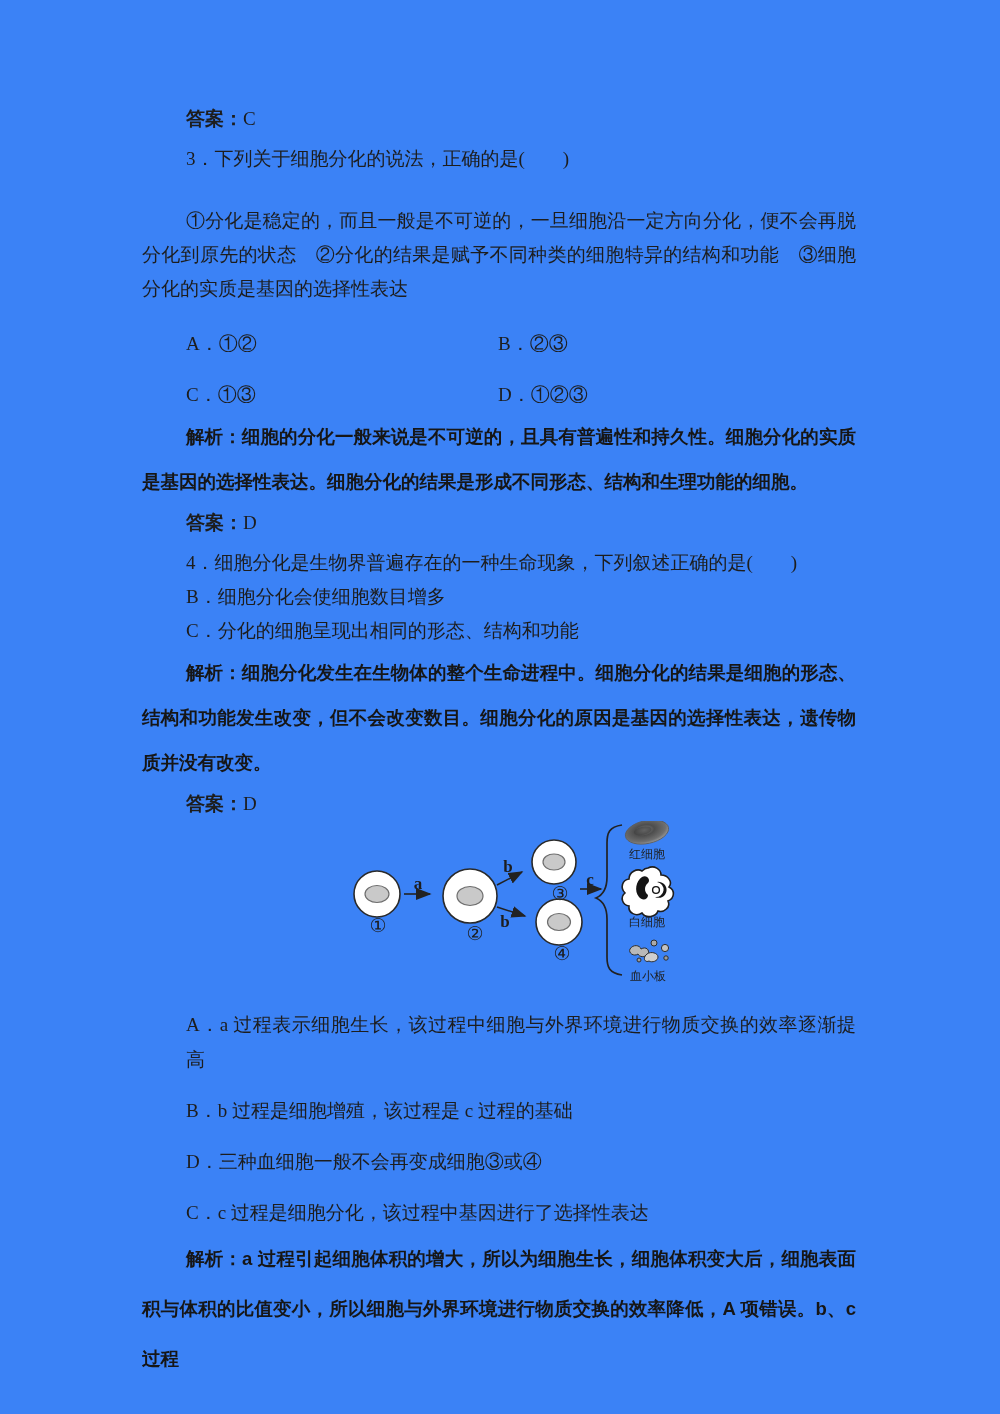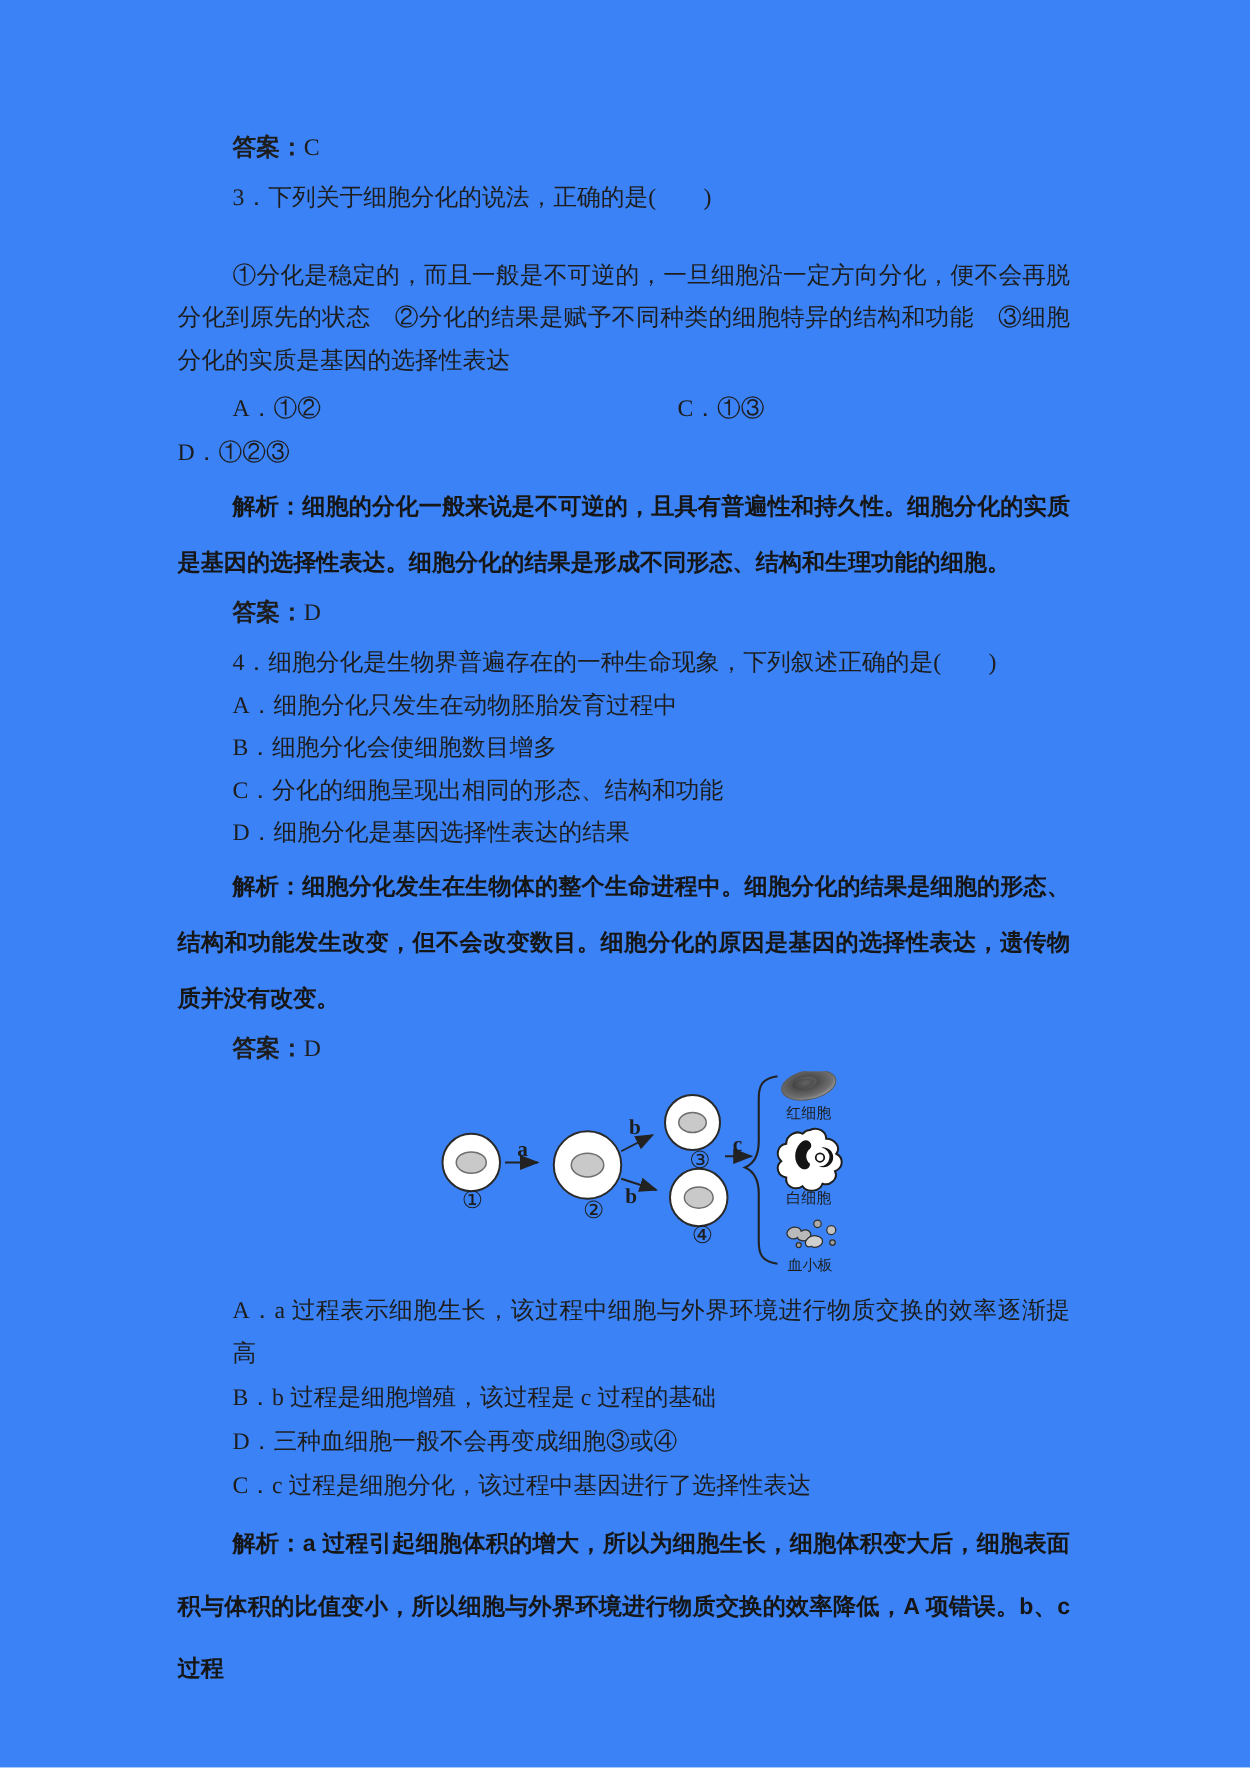--- a/index.html
+++ b/index.html
@@ -16,21 +16,21 @@
     position:absolute;
     left:142px; top:100px;
     width:714px;
   }
   .t {
     font-size:19px;
     line-height:34px;
     text-align:justify;
     color:#1d1d1d;
   }
-  .lh35 { line-height:35px; }
+  .lh35 { line-height:35px;margin-top:16px; }
   .ind { padding-left:44px; }          
   .ti  { text-indent:44px;margin-top:28px; }           
   .hei {
     font-family:"Liberation Sans","DejaVu Sans",sans-serif;
     font-weight:bold;
   }
   .jiexi {
     font-family:"Liberation Sans","DejaVu Sans",sans-serif;
     font-weight:600;
     font-size:18.5px;
@@ -71,31 +71,30 @@
 
 <div class="page">
   <main class="content">
 
     <p class="t ind ansline"><span class="hei">答案：</span><span>C</span></p>
 
     <p class="t ind stem">3．下列关于细胞分化的说法，正确的是(　　)</p>
     <p class="t ti">①分化是稳定的，而且一般是不可逆的，一旦细胞沿一定方向分化，便不会再脱分化到原先的状态　②分化的结果是赋予不同种类的细胞特异的结构和功能　③细胞分化的实质是基因的选择性表达</p>
     <div class="opts2">
       <p class="t lh35 ind">A．①②</p>
+      <p class="t lh35">B．②③</p>
       <p class="t lh35 ind">C．①③</p>
       <p class="t lh35">D．①②③</p>
     </div>
     <p class="jiexi"><span>解析：</span><span>细胞的分化一般来说是不可逆的，且具有普遍性和持久性。细胞分化的实质是基因的选择性表达。细胞分化的结果是形成不同形态、结构和生理功能的细胞。</span></p>
     <p class="t ind ansline"><span class="hei">答案：</span><span>D</span></p>
 
     <p class="t ind stem">4．细胞分化是生物界普遍存在的一种生命现象，下列叙述正确的是(　　)</p>
-    <p class="t ind">A．细胞分化只发生在动物胚胎发育过程中</p>
     <p class="t ind">B．细胞分化会使细胞数目增多</p>
     <p class="t ind">C．分化的细胞呈现出相同的形态、结构和功能</p>
-    <p class="t ind">D．细胞分化是基因选择性表达的结果</p>
     <p class="jiexi"><span>解析：</span><span>细胞分化发生在生物体的整个生命进程中。细胞分化的结果是细胞的形态、结构和功能发生改变，但不会改变数目。细胞分化的原因是基因的选择性表达，遗传物质并没有改变。</span></p>
     <p class="t ind ansline"><span class="hei">答案：</span><span>D</span></p>
 
 
     <div class="diagram">
       <svg width="714" height="170" viewBox="0 0 714 170">
         <defs>
           <marker id="ah" markerWidth="11" markerHeight="9" refX="9" refY="4.5" orient="auto">
             <polygon points="0,0.6 10,4.5 0,8.4" fill="#222"></polygon>
           </marker>

